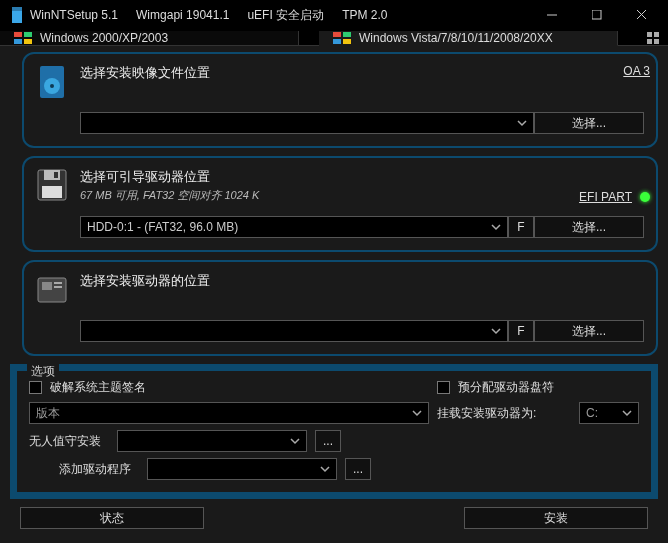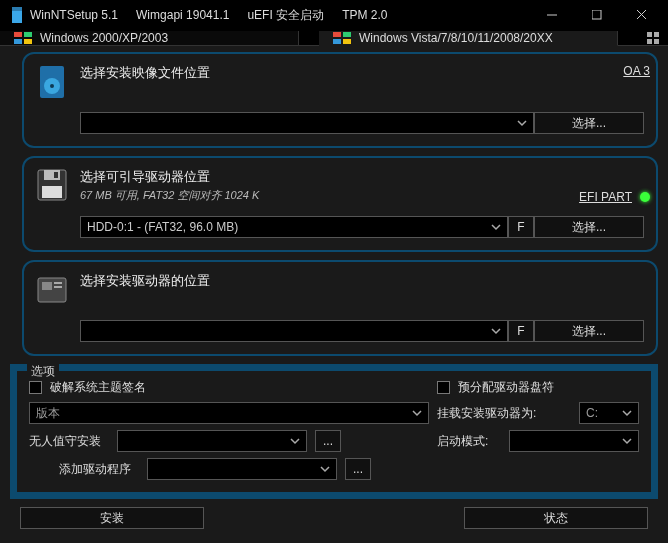--- a/index.html
+++ b/index.html
@@ -237,42 +237,33 @@
       <div class="optrow">
         <div class="col-l">
           <span class="lbl w">无人值守安装</span>
           <div class="sel lg">
             <span class="chev"><svg viewBox="0 0 14 14">
                   <path d="M3 5l4 4 4-4" stroke="#aaa" fill="none" stroke-width="1.5"></path>
                 </svg></span>
           </div>
           <div class="btn small">...</div>
         </div>
-        <div class="col-r">
-          <span class="lbl">启动模式:</span>
-          <div style="flex:1"></div>
-          <div class="sel med">
-            <span class="chev"><svg viewBox="0 0 14 14">
-                  <path d="M3 5l4 4 4-4" stroke="#aaa" fill="none" stroke-width="1.5"></path>
-                </svg></span>
-          </div>
-        </div>
       </div>
 
       <div class="optrow">
         <div class="col-l">
           <span class="lbl w">添加驱动程序</span>
           <div class="sel lg">
             <span class="chev"><svg viewBox="0 0 14 14">
                   <path d="M3 5l4 4 4-4" stroke="#aaa" fill="none" stroke-width="1.5"></path>
                 </svg></span>
           </div>
           <div class="btn small">...</div>
         </div>
       </div>
     </div>
 
     <div class="footer">
+      <div class="btn">状态</div>
       <div class="btn">安装</div>
-      <div class="btn">状态</div>
     </div>
   </div>
 </div>
 
 </body></html>

